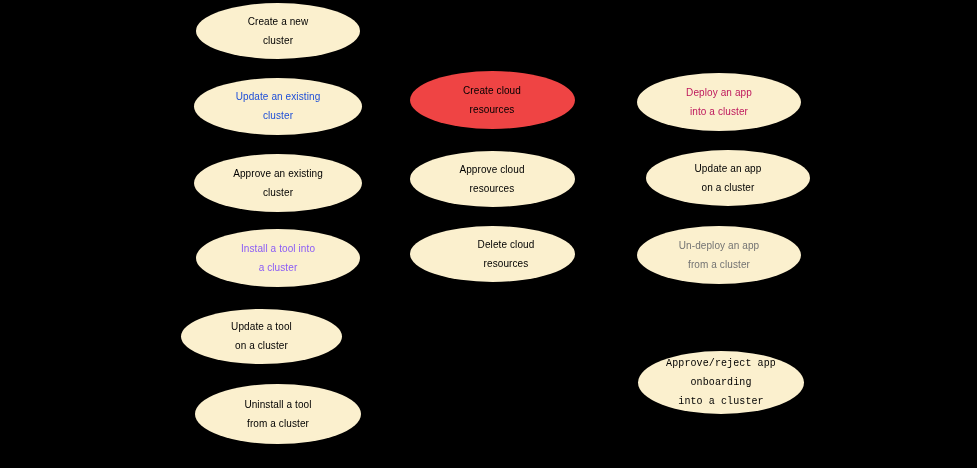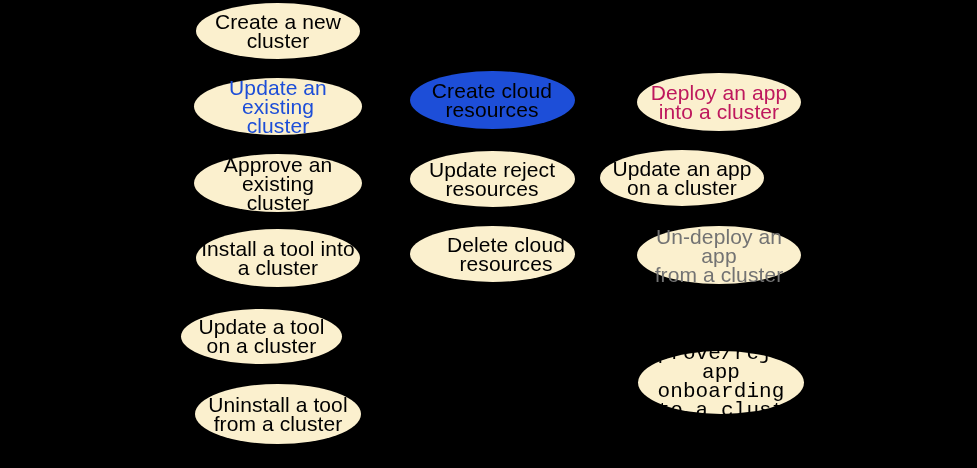--- a/index.html
+++ b/index.html
@@ -20,21 +20,21 @@
     border-radius: 50%;
     display: flex;
     align-items: center;
     justify-content: center;
     box-sizing: border-box;
   }
   .node-label {
     display: block;
     text-align: center;
     white-space: pre-line;
-    font-size: 21px;
+    font-size: 10px;
     line-height: 19px;
     font-weight: 400;
     letter-spacing: 0.1px;
   }
 </style>
 </head>
 <body>
 
 <div class="canvas" style="width: 977px; height: 468px; background: rgb(0, 0, 0);">
   <div id="nodes-layer">
@@ -44,48 +44,48 @@
   </div>
       <div class="node" style="left: 194px; top: 77.5px; width: 168px; height: 57px; background: rgb(251, 240, 206);">
     <span class="node-label" style="color: #1d4ed8;">Update an existing
 cluster</span>
   </div>
       <div class="node" style="left: 194px; top: 154px; width: 168px; height: 58px; background: rgb(251, 240, 206);">
     <span class="node-label" style="color: rgb(0, 0, 0);">Approve an existing
 cluster</span>
   </div>
       <div class="node" style="left: 196px; top: 229px; width: 164px; height: 58px; background: rgb(251, 240, 206);">
-    <span class="node-label" style="color: #000000;">Install a tool into
+    <span class="node-label" style="color: #8b5cf6;">Install a tool into
 a cluster</span>
   </div>
       <div class="node" style="left: 181px; top: 308.5px; width: 161px; height: 55px; background: rgb(251, 240, 206);">
     <span class="node-label" style="color: rgb(0, 0, 0);">Update a tool
 on a cluster</span>
   </div>
       <div class="node" style="left: 195px; top: 384px; width: 166px; height: 60px; background: rgb(251, 240, 206);">
     <span class="node-label" style="color: rgb(0, 0, 0); text-align: center;">Uninstall a tool
 from a cluster</span>
   </div>
-      <div class="node" style="left: 409.5px; top: 71px; width: 165px; height: 58px; background: #1d4ed8;">
+      <div class="node" style="left: 409.5px; top: 71px; width: 165px; height: 58px; background: #ef4444;">
     <span class="node-label" style="color: rgb(0, 0, 0);">Create cloud
 resources</span>
   </div>
       <div class="node" style="left: 409.5px; top: 151px; width: 165px; height: 56px; background: rgb(251, 240, 206);">
-    <span class="node-label" style="color: rgb(0, 0, 0);">Update reject
+    <span class="node-label" style="color: rgb(0, 0, 0);">Approve cloud
 resources</span>
   </div>
       <div class="node" style="left: 409.5px; top: 226px; width: 165px; height: 56px; background: rgb(251, 240, 206);">
     <span class="node-label" style="color: rgb(0, 0, 0); margin-left: 28px;">Delete cloud
 resources</span>
   </div>
       <div class="node" style="left: 637px; top: 73px; width: 164px; height: 58px; background: rgb(251, 240, 206);">
     <span class="node-label" style="color: #be185d;">Deploy an app
 into a cluster</span>
   </div>
-      <div class="node" style="left: 600px; top: 150px; width: 164px; height: 56px; background: rgb(251, 240, 206);">
+      <div class="node" style="left: 646px; top: 150px; width: 164px; height: 56px; background: rgb(251, 240, 206);">
     <span class="node-label" style="color: rgb(0, 0, 0);">Update an app
 on a cluster</span>
   </div>
       <div class="node" style="left: 637px; top: 226px; width: 164px; height: 58px; background: rgb(251, 240, 206);">
     <span class="node-label" style="color: #737373;">Un-deploy an app
 from a cluster</span>
   </div>
       <div class="node" style="left: 638px; top: 350.5px; width: 166px; height: 63px; background: rgb(251, 240, 206); font-family: Liberation Mono, monospace;">
     <span class="node-label" style="color: rgb(0, 0, 0);">Approve/reject app
 onboarding

